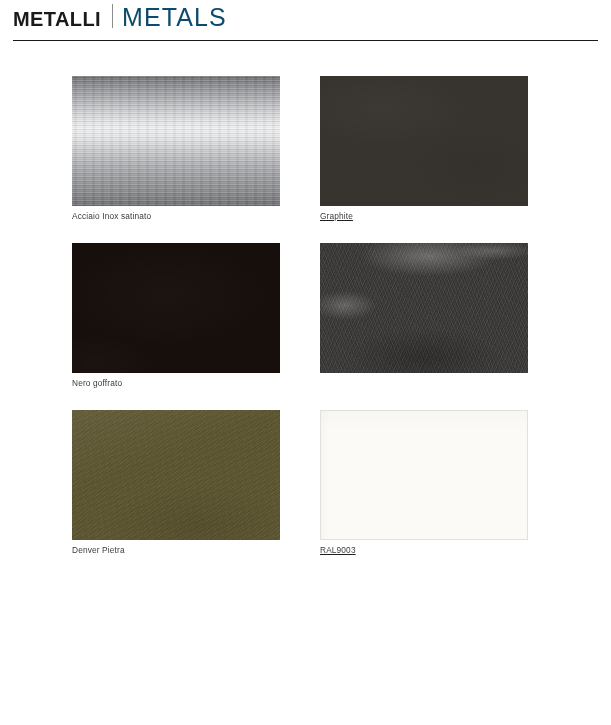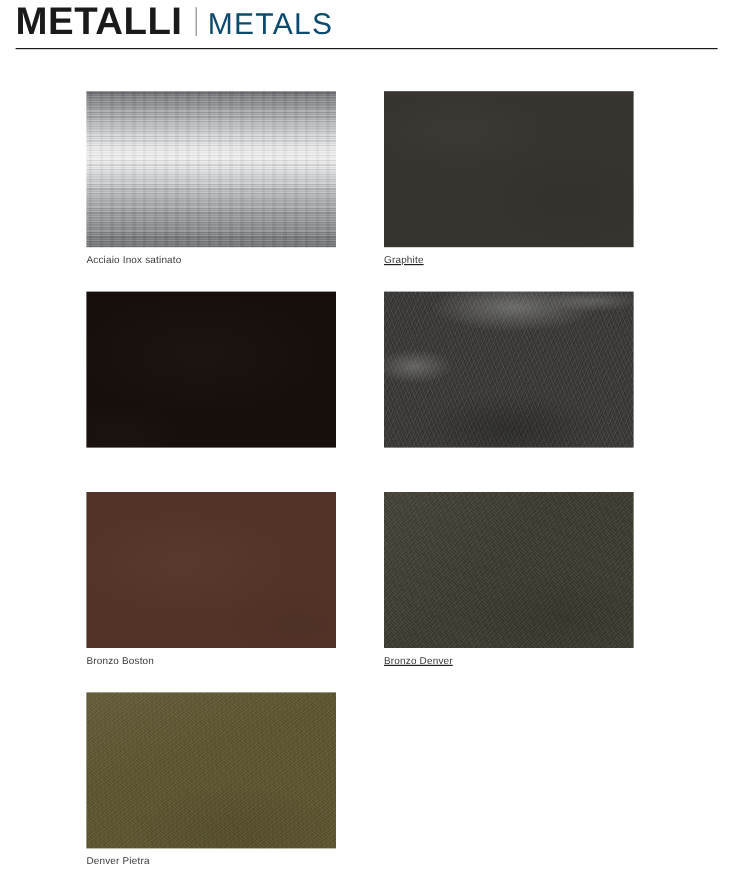--- a/index.html
+++ b/index.html
@@ -25,21 +25,21 @@
     height: 44px;
   }
   #title-wrap {
     position: absolute;
     left: 13px; top: 2px;
     display: flex;
     align-items: baseline;
     white-space: nowrap;
   }
   .title-primary {
-    font-size: 32px;
+    font-size: 20px;
     font-weight: bold;
     letter-spacing: 0.4px;
     color: #1a1a1a;
     line-height: 30px;
   }
   .title-sep {
     display: inline-block;
     width: 1px;
     height: 24px;
     background: #8c8c8c;
@@ -264,56 +264,45 @@
     </div>
 
   </div>
 
   <div class="swatch-row">
 
     <div class="swatch-cell col-1">
       <div class="swatch-chip mat-nero">
         <div class="tex mottle"></div>
       </div>
+      <div class="swatch-label">Nero goffrato</div>
     </div>
 
     <div class="swatch-cell col-2">
       <div class="swatch-chip mat-transparent">
         <div class="tex speck"></div>
         <div class="tex patch"></div>
       </div>
     </div>
 
   </div>
 
-  <div class="swatch-row">
-
-    <div class="swatch-cell col-1">
-      <div class="swatch-chip mat-boston">
-        <div class="tex mottle"></div>
-      </div>
-      <div class="swatch-label">Bronzo Boston</div>
-    </div>
-
-    <div class="swatch-cell col-2">
-      <div class="swatch-chip mat-denver">
-        <div class="tex grain"></div>
-        <div class="tex shade"></div>
-      </div>
-      <div class="swatch-label">Bronzo Denver</div>
-    </div>
-
-  </div>
 
   <div class="swatch-row">
 
     <div class="swatch-cell col-1">
       <div class="swatch-chip mat-pietra">
         <div class="tex grain"></div>
         <div class="tex shade"></div>
       </div>
       <div class="swatch-label">Denver Pietra</div>
     </div>
 
+    <div class="swatch-cell col-2">
+      <div class="swatch-chip mat-ral9003">
+        <div class="tex mottle"></div>
+      </div>
+      <div class="swatch-label">RAL9003</div>
+    </div>
 
   </div>
 
 </div>
 
 </body></html>

